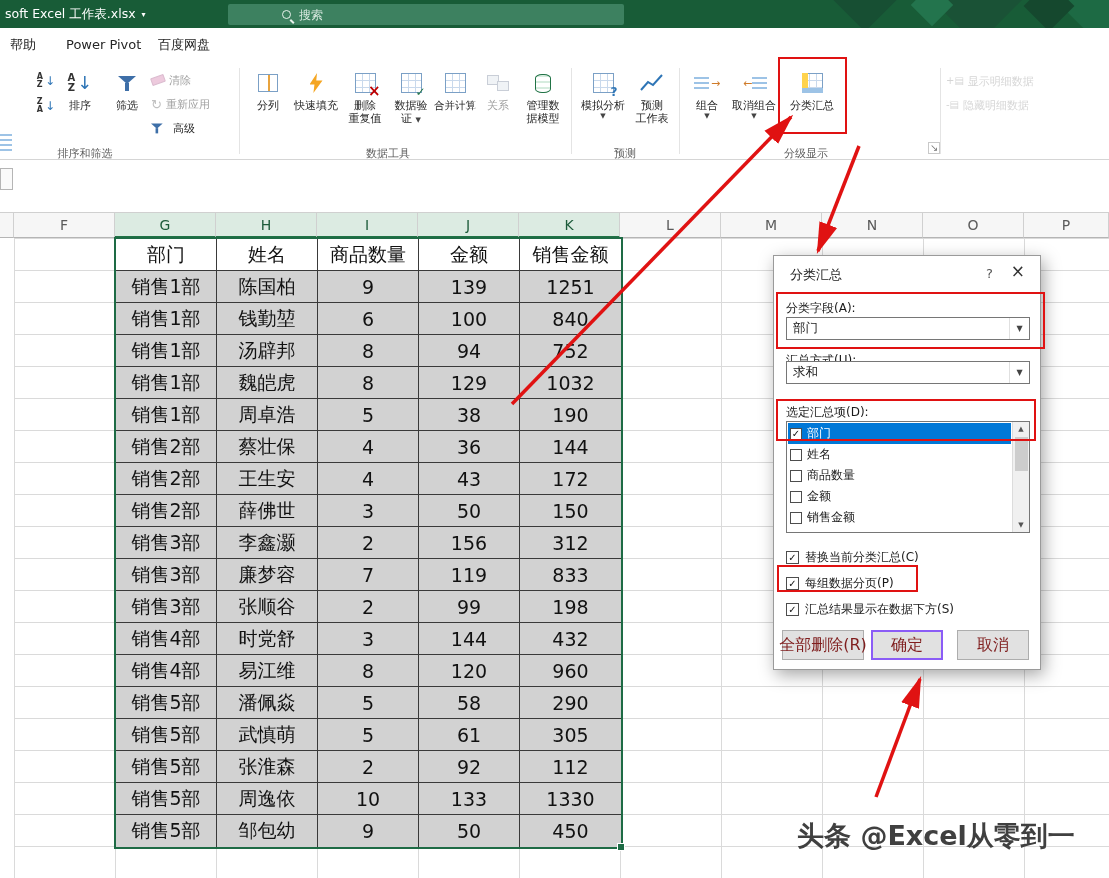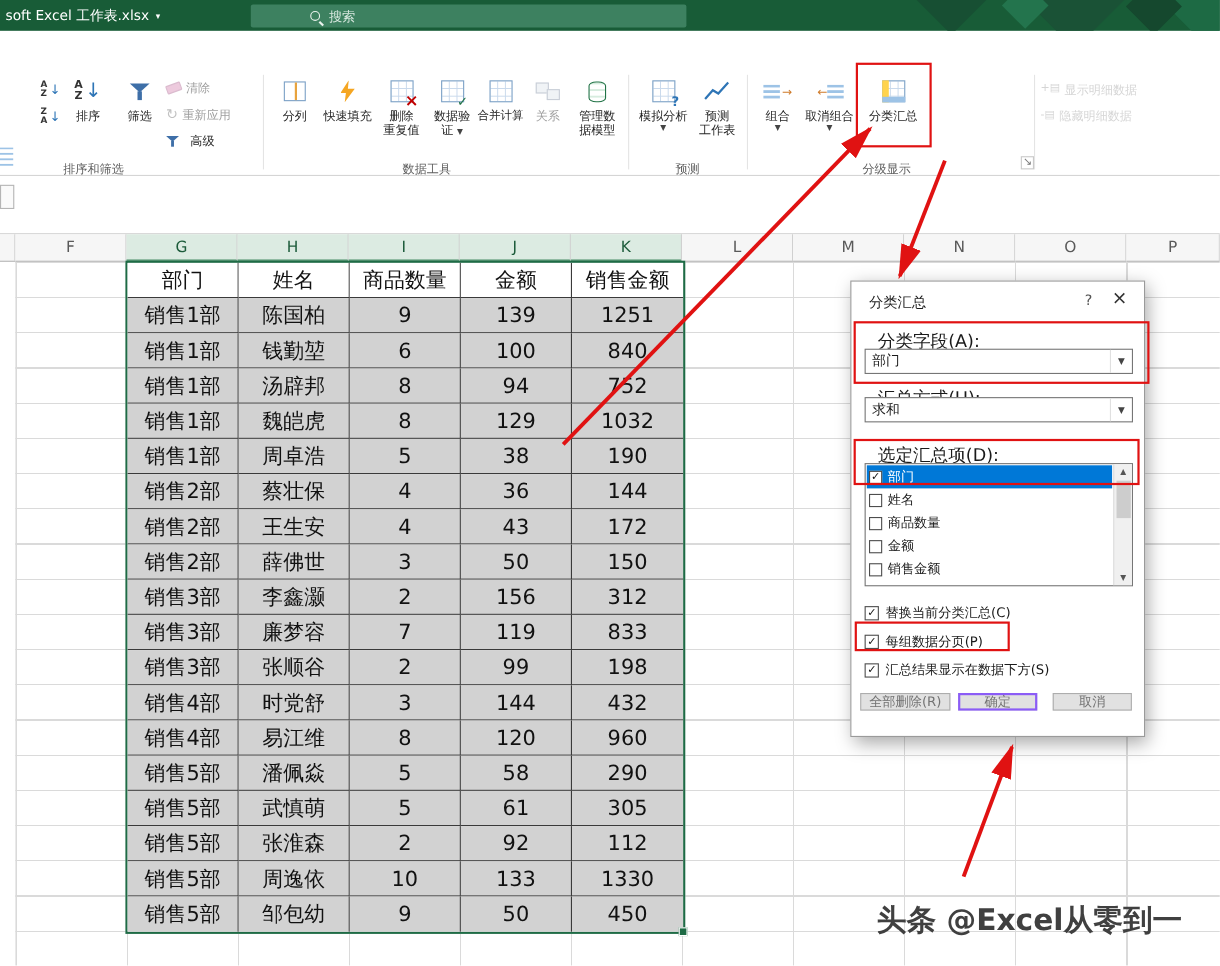--- a/index.html
+++ b/index.html
@@ -89,35 +89,35 @@
 .trow .tc:last-child{border-right:none}
 .trow:last-child .tc{border-bottom:none}
 .trow.hdr .tc{background:#fff}
 .fillhandle{position:absolute;left:617px;top:843px;width:8px;height:8px;background:#1e6b45;border:1px solid #fff;z-index:7}
 
 
 .dlg{position:absolute;left:773px;top:255px;width:268px;height:415px;background:#fff;border:1px solid #9a9a9a;box-shadow:3px 5px 16px rgba(0,0,0,.35);font-size:12px;color:#1a1a1a;z-index:30}
 .dlg-title{position:absolute;left:16px;top:10px;font-size:13px}
 .dlg-help{position:absolute;right:47px;top:10px;font-size:13px;color:#555}
 .dlg-close{position:absolute;right:15px;top:5px;font-size:17px;color:#333}
-.dlbl{position:absolute;left:24px;font-size:16px;white-space:nowrap}
+.dlbl{position:absolute;left:12px;font-size:12px;white-space:nowrap}
 .combo{position:absolute;left:12px;width:244px;height:23px;border:1px solid #767676;display:flex;align-items:center;background:#fff}
 .combo .val{flex:1;padding-left:6px;font-size:12.5px}
 .combo .ca{width:20px;height:100%;display:flex;align-items:center;justify-content:center;border-left:1px solid #e0e0e0;color:#444;font-size:8px}
 .listbox{position:absolute;left:12px;top:165px;width:244px;height:112px;border:1px solid #767676;background:#fff;padding:1px 18px 1px 1px}
 .li{height:21px;display:flex;align-items:center;gap:5px;padding-left:2px}
 .li.sel{background:#0078d7;color:#fff}
 .cb{width:12px;height:12px;border:1px solid #4d4d4d;background:#fff;flex:none;display:flex;align-items:center;justify-content:center}
 .ckg{font-size:10px;line-height:10px;color:#111;font-weight:bold}
 .sb{position:absolute;right:0;top:0;width:17px;height:100%;background:#f0f0f0;border-left:1px solid #dcdcdc;display:flex;flex-direction:column;justify-content:space-between;align-items:center}
 .sb .sa{font-size:7px;color:#555;height:14px;display:flex;align-items:center}
 .sb .thumb{position:absolute;left:2px;top:15px;width:13px;height:34px;background:#cdcdcd}
 .opt{position:absolute;left:12px;display:flex;align-items:center;gap:6px;font-size:12px;white-space:nowrap}
 .opt .cb{width:13px;height:13px}
-.btn{position:absolute;height:16px;background:#e1e1e1;border:1px solid #adadad;font-size:12px;display:flex;align-items:center;justify-content:center;color:#737373;white-space:nowrap}
+.btn{position:absolute;height:30px;background:#e1e1e1;border:1px solid #adadad;font-size:16px;display:flex;align-items:center;justify-content:center;color:#7f1d1d;white-space:nowrap}
 .btn.remove{left:8px;top:374px;width:82px}
 .btn.ok{left:97px;top:374px;width:72px;border:2px solid #8b5cf6}
 .btn.cancel{left:183px;top:374px;width:72px}
 
 
 .rbox{position:absolute;border:2px solid #e01212;pointer-events:none;z-index:50;background:transparent}
 .rbox.b1{left:778px;top:57px;width:69px;height:77px}
 .rbox.b2{left:776px;top:292px;width:269px;height:57px}
 .rbox.b3{left:776px;top:399px;width:260px;height:42px}
 .rbox.b4{left:777px;top:565px;width:141px;height:27px}
@@ -291,20 +291,25 @@
     </div>
     <div class="deco">
         <i class="d1"></i>
         <i class="d2"></i>
         <i class="d3"></i>
         <i class="d4"></i>
         <i class="d5"></i>
       </div>
   </div>
 
+  <div class="tabrow">
+    <span class="tab" style="left:10px">帮助</span>
+    <span class="tab" style="left:66px">Power Pivot</span>
+    <span class="tab" style="left:158px">百度网盘</span>
+  </div>
 
   <div class="ribbon">
     <span class="frag-a"></span>
     <span class="frag-b"></span>
 
     <div class="icbtn" style="left:33px;top:7px">
       <span class="az">
           <span class="letters">
             <span>A</span>
             <span>Z</span>

